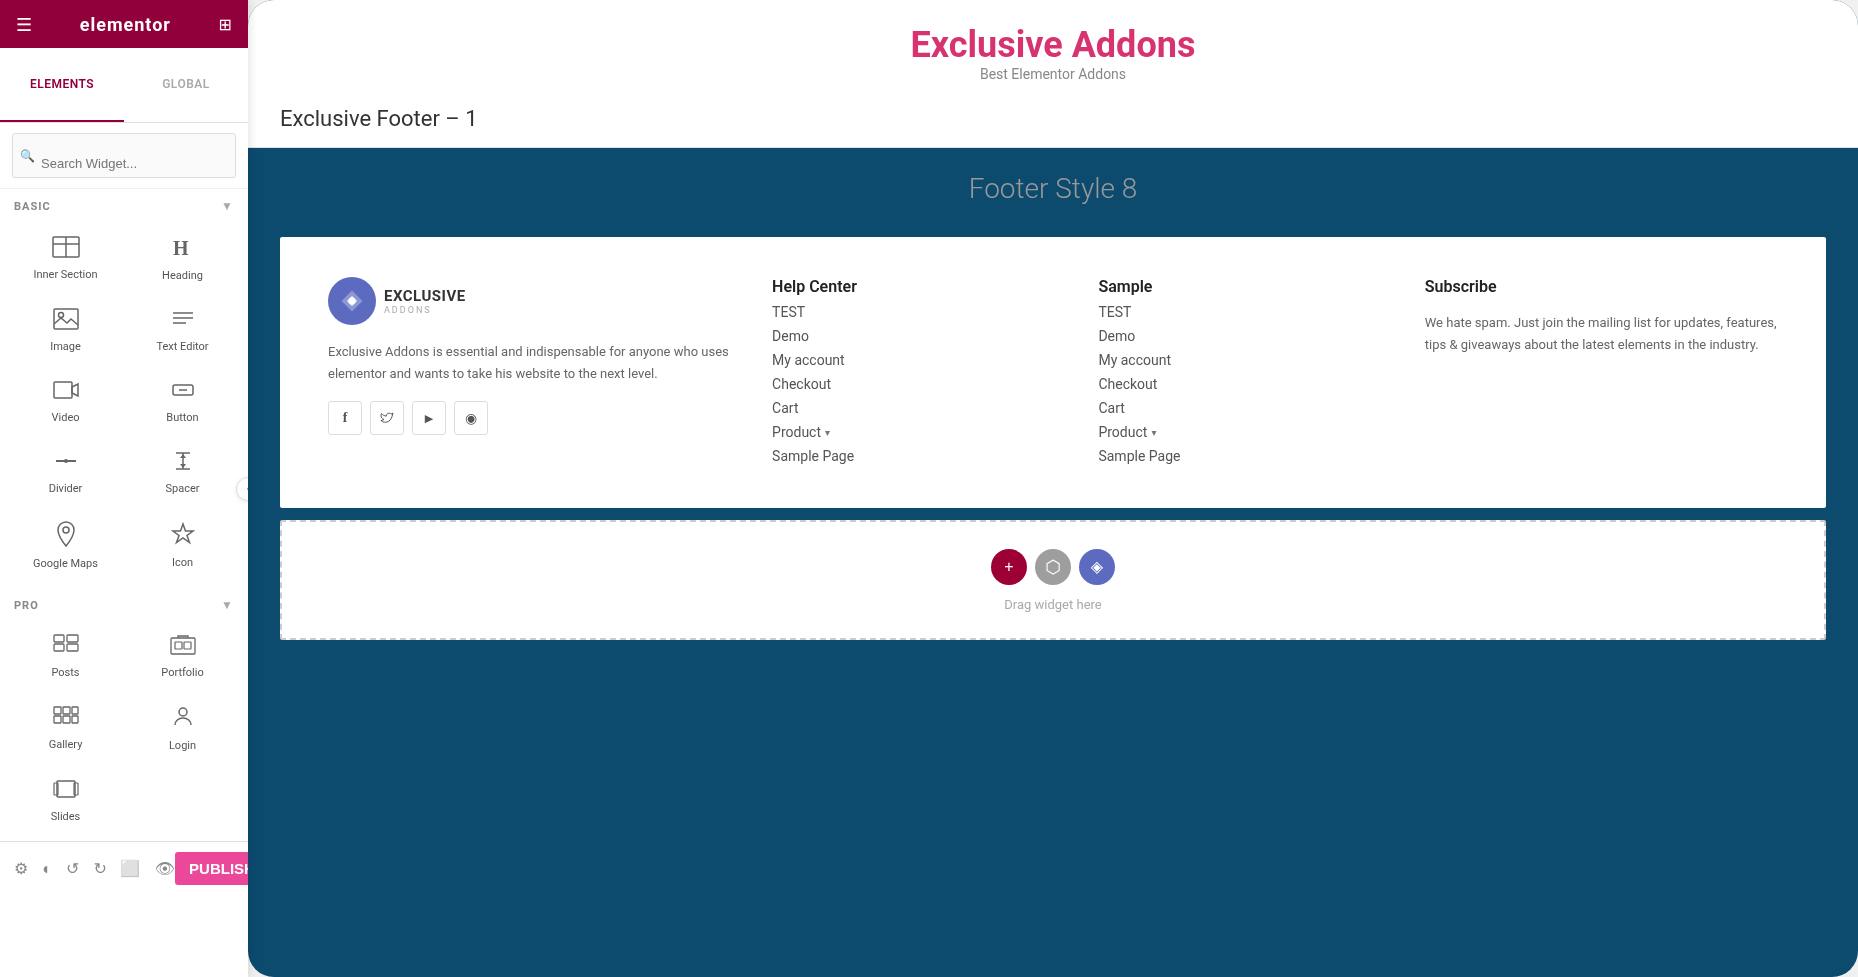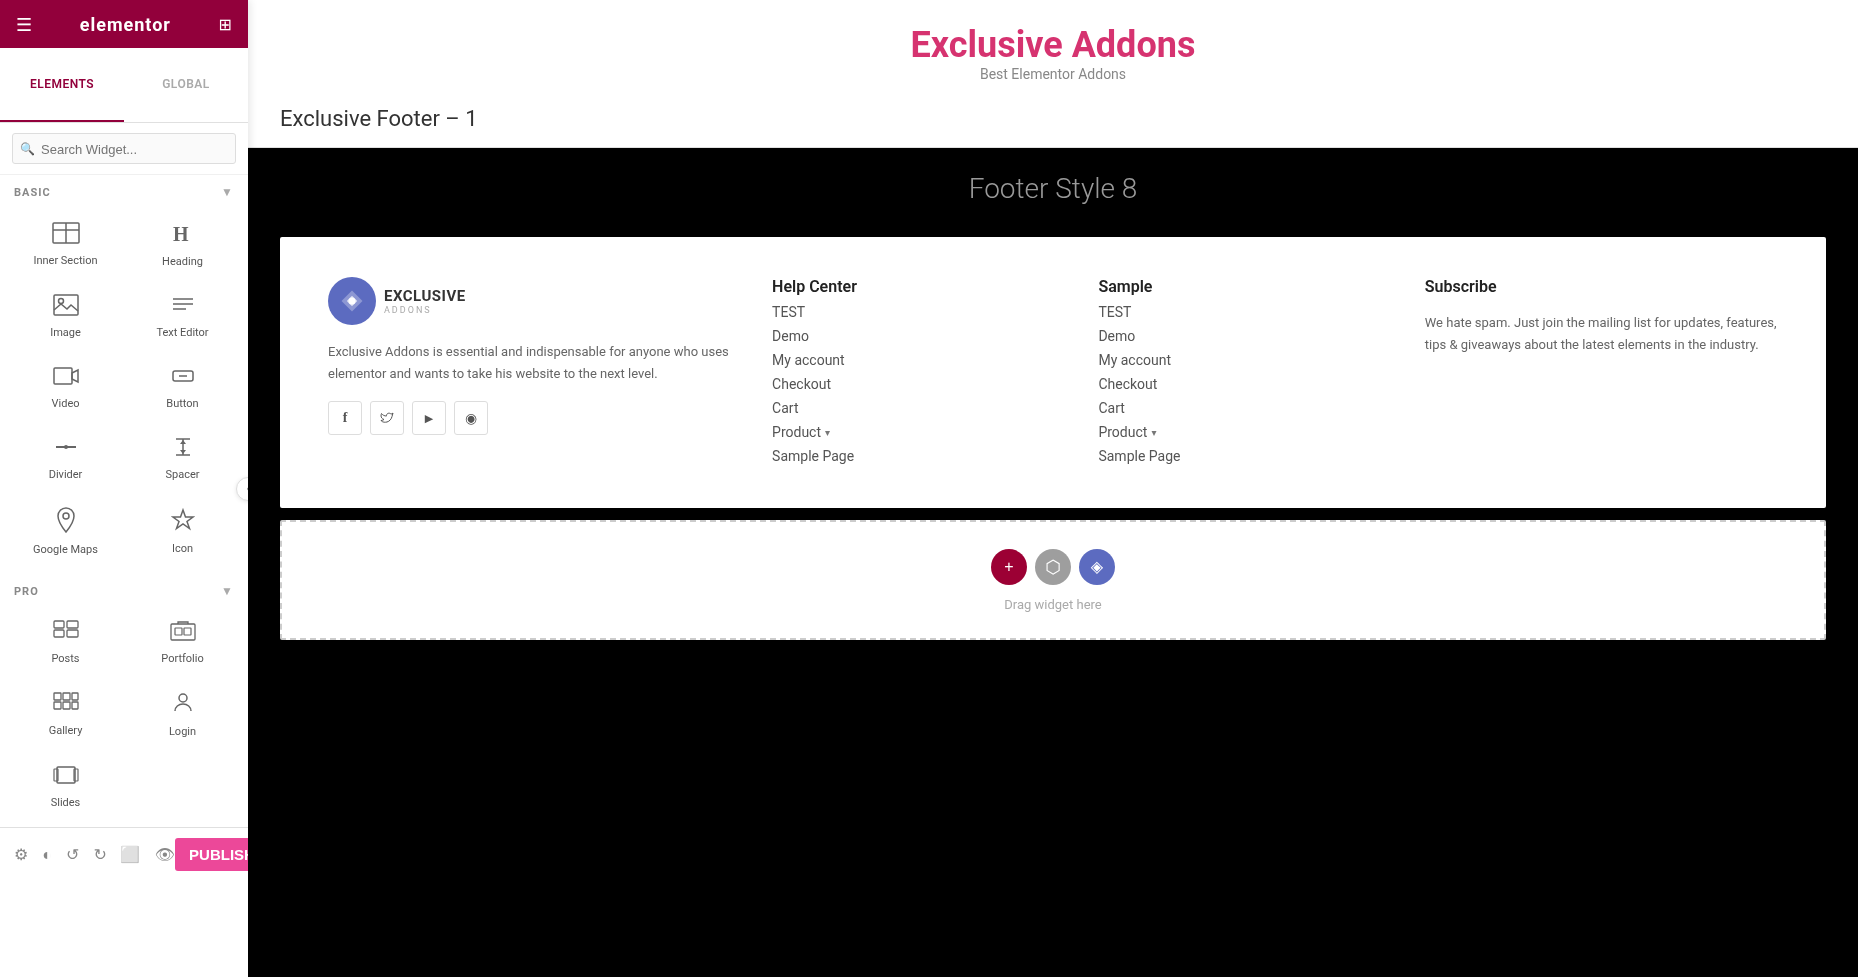--- a/index.html
+++ b/index.html
@@ -62,21 +62,21 @@
       color: #92003b;
       border-bottom: 2px solid #92003b;
     }
 
     .sidebar-search {
       padding: 10px 12px;
       border-bottom: 1px solid #f0f0f0;
     }
     .sidebar-search input {
       width: 100%;
-      padding: 8px 10px 6px 28px;
+      padding: 22px 10px 6px 28px;
       border: 1px solid #ddd;
       border-radius: 3px;
       font-size: 13px;
       color: #555;
       background: #fafafa;
       outline: none;
     }
     .sidebar-search-wrap {
       position: relative;
     }
@@ -151,23 +151,24 @@
       font-size: 10px;
       color: #888;
       z-index: 20;
       box-shadow: 0 1px 4px rgba(0,0,0,0.1);
     }
 
     
     .main-content {
       flex: 1;
       overflow-y: auto;
-      background: #000000;
+      background: #0c4a6e;
       display: flex;
       flex-direction: column;
+      border-radius: 26px;
     }
 
     
     .page-title-bar {
       background: #fff;
       padding: 16px 32px;
       border-bottom: 1px solid #e0e0e0;
     }
     .page-title-bar h1 {
       font-size: 22px;

